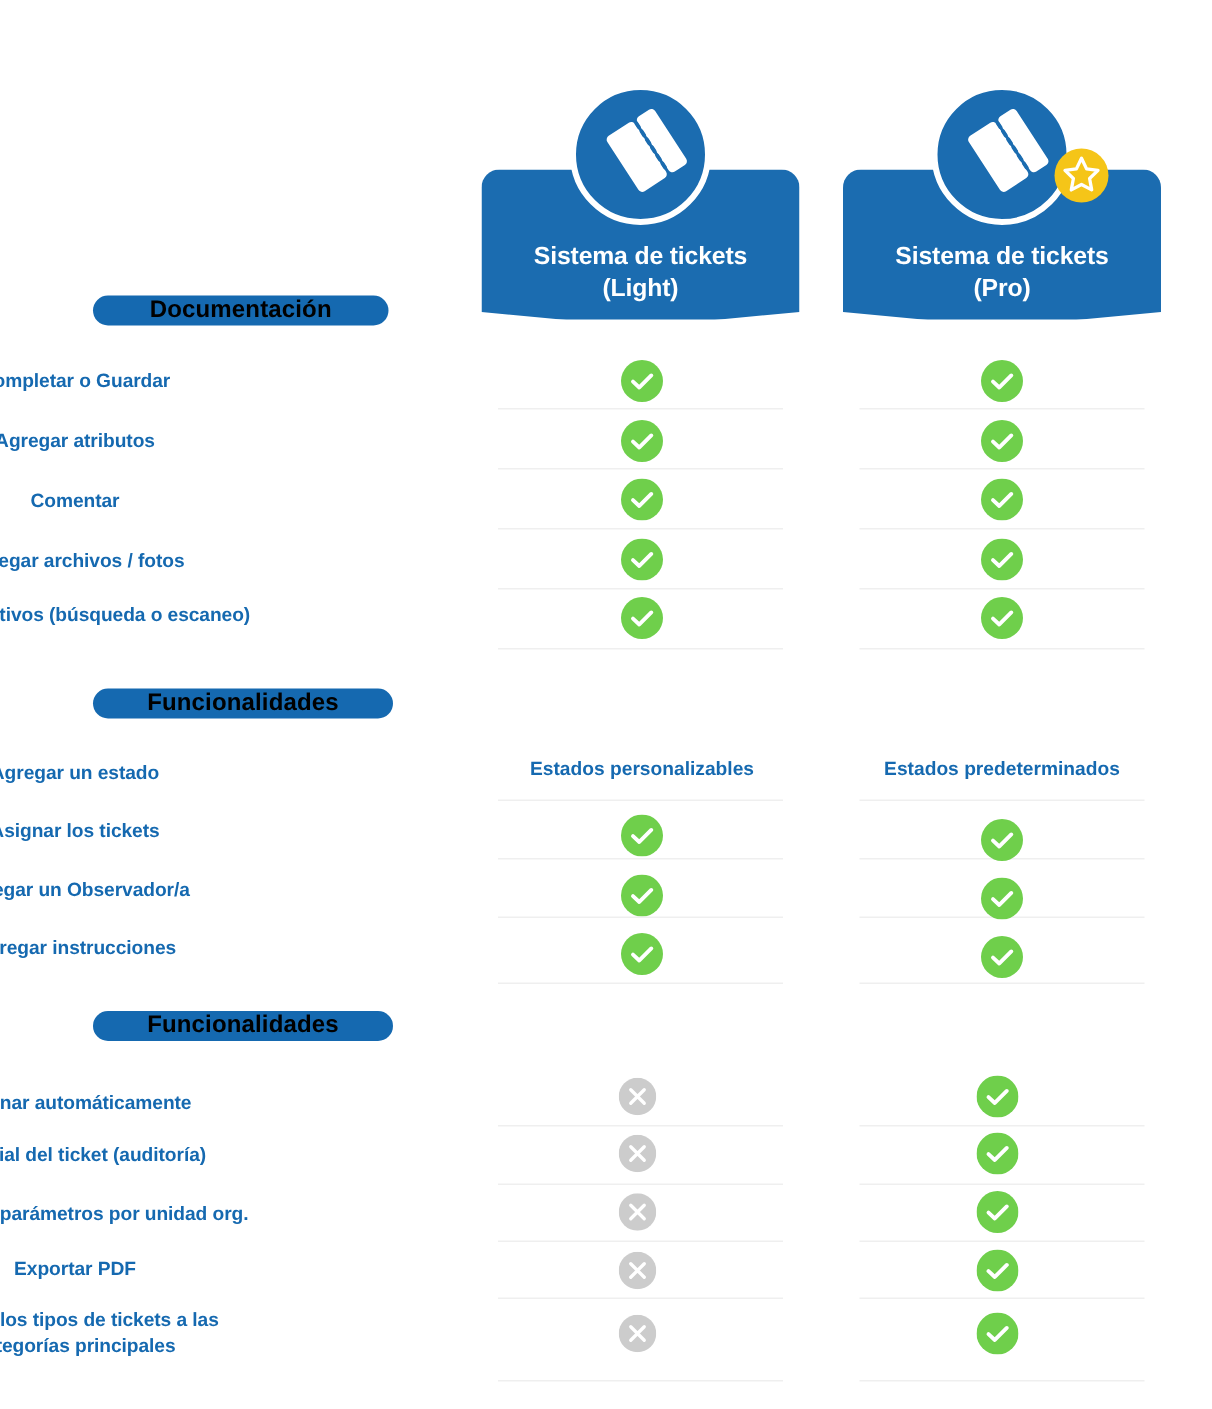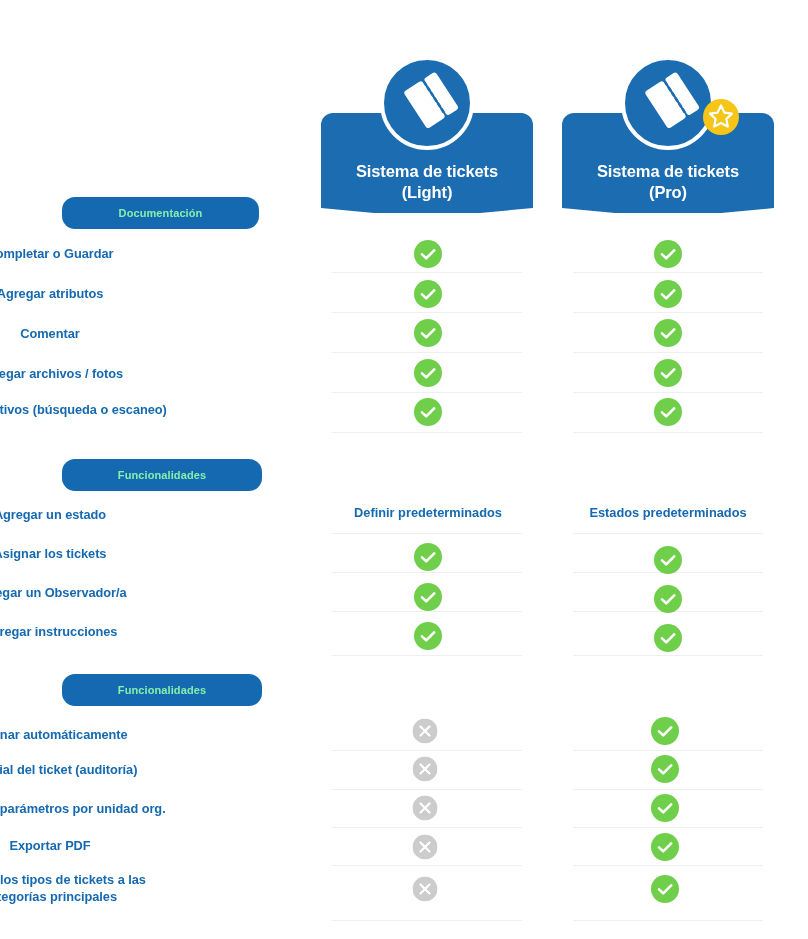--- a/index.html
+++ b/index.html
@@ -58,25 +58,25 @@
     top: -58px;
     left: 50%;
     transform: translateX(-50%);
     width: 96px;
     height: 96px;
   }
 
   
   .pill {
     position: absolute;
-    height: 32px;
+    height: 20px;
     border-radius: 13px;
     background: #1569b0;
-    color: #86efac;
-    font-size: 11px;
+    color: #000000;
+    font-size: 16px;
     font-weight: bold;
     display: flex;
     align-items: center;
     justify-content: center;
     letter-spacing: 0.1px;
   }
 
   
   .row-label {
     position: absolute;
@@ -248,21 +248,21 @@
 
   <div class="sep" style="left:332px; top:533px; width:190px;"></div>
   <div class="sep" style="left:332px; top:572px; width:190px;"></div>
   <div class="sep" style="left:332px; top:611px; width:190px;"></div>
   <div class="sep" style="left:332px; top:655px; width:190px;"></div>
   <div class="sep" style="left:573px; top:533px; width:190px;"></div>
   <div class="sep" style="left:573px; top:572px; width:190px;"></div>
   <div class="sep" style="left:573px; top:611px; width:190px;"></div>
   <div class="sep" style="left:573px; top:655px; width:190px;"></div>
 
-  <div class="cell-text" style="left:428px; top:512px;">Definir predeterminados</div>
+  <div class="cell-text" style="left:428px; top:512px;">Estados personalizables</div>
   <div class="cell-text" style="left:668px; top:512px;">Estados predeterminados</div>
 
   <div class="cell" style="left:428px; top:557px;">
     <svg class="icon-check" width="28" height="28" viewBox="0 0 28 28">
       <circle cx="14" cy="14" r="14" fill="#6fcf4b"></circle>
       <path d="M8 14.4 L12.2 18.3 L20.2 10.3" fill="none" stroke="#ffffff" stroke-width="2.6" stroke-linecap="round" stroke-linejoin="round"></path>
     </svg>
   </div>
   <div class="cell" style="left:428px; top:597px;">
     <svg class="icon-check" width="28" height="28" viewBox="0 0 28 28">

